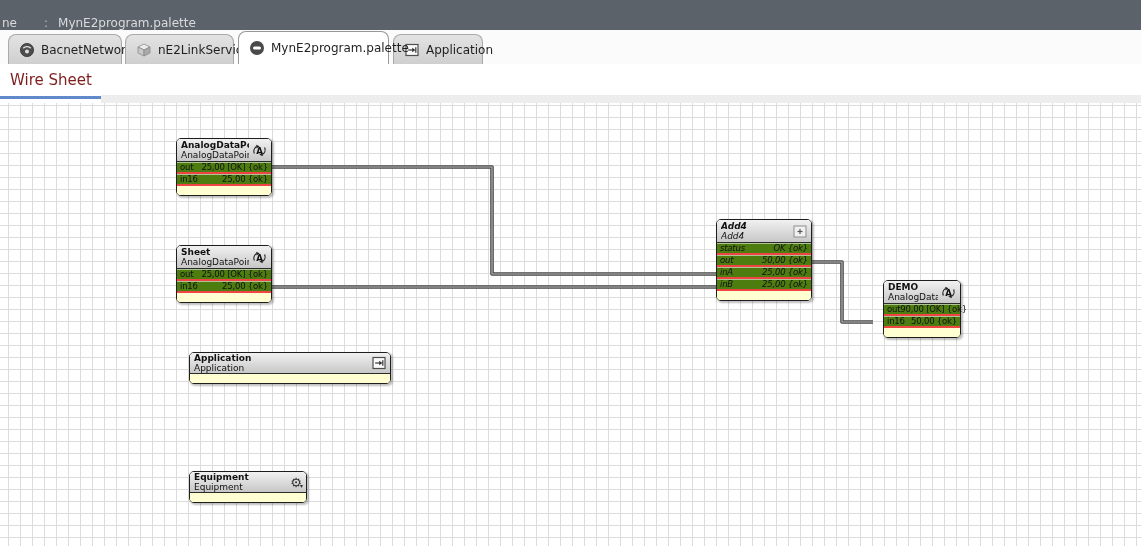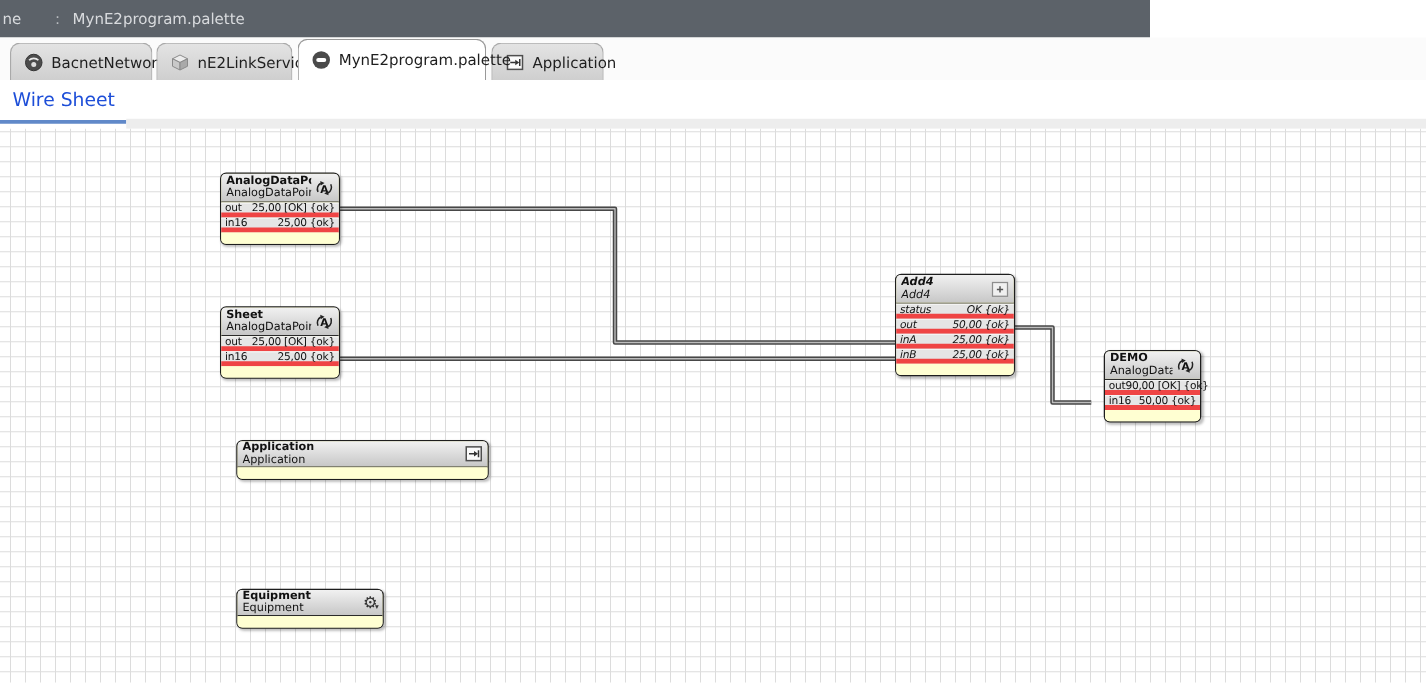--- a/index.html
+++ b/index.html
@@ -5,23 +5,23 @@
   * { box-sizing: border-box; }
   html,body { margin:0; padding:0; }
   body {
     width:1141px; height:546px; position:relative; overflow:hidden;
     background:#ffffff;
     font-family:"DejaVu Sans","Liberation Sans",sans-serif;
   }
 
   
   .titlebar {
-    position:absolute; left:0; top:0; width:920px; height:30px;
+    position:absolute; left:0; top:0; width:1141px; height:30px;
     background:#5c6269; color:#d9dbde; font-size:12px;
-    display:flex; align-items:center;
+    display:flex; align-items:flex-end;
   }
   .titlebar .frag { margin-left:2px; }
   .titlebar .colon { margin-left:27px; color:#b9bcc0; }
   .titlebar .doc { margin-left:10px; }
 
   
   .tabstrip {
     position:absolute; left:0; top:30px; width:1141px; height:34px;
     background:#fbfbfb;
   }
@@ -35,21 +35,21 @@
   }
   .tab.active {
     height:33px; background:#ffffff; border-color:#989898; z-index:2;
   }
   .ticon { display:inline-flex; width:16px; height:16px; flex:none; }
 
   
   .viewstrip { position:absolute; left:0; top:64px; width:1141px; height:39px; background:#ffffff; }
   .wiretab {
     position:absolute; left:0; top:0; width:101px; height:32px;
-    background:#ffffff; color:#1d4ed8; font-size:15px;
+    background:#ffffff; color:#7f1d1d; font-size:15px;
     display:flex; align-items:center; padding-left:10px;
   }
   .wiretab-underline { position:absolute; left:0; top:32px; width:101px; height:3px; }
   .viewstrip-gray { position:absolute; left:101px; top:31px; width:1040px; height:8px; background:#ededed; }
 
   
   .canvas {
     position:absolute; left:0; top:103px; width:1141px; height:443px;
     background-color:#ffffff;
     background-image:
@@ -75,21 +75,21 @@
     display:flex; justify-content:space-between; align-items:center;
     padding:0 3px 0 4px;
   }
   .bh.short { height:21px; }
   .bht { line-height:10.5px; overflow:hidden; white-space:nowrap; }
   .bht .t { font-weight:bold; font-size:9px; }
   .bht .s { font-size:9px; }
   .bicon { display:inline-flex; flex:none; margin-left:2px; }
   .row {
     height:12px; line-height:11px;
-    background:#e5e5e5; border-bottom:4px solid #ef4444;
+    background:#4d7c0f; border-bottom:2px solid #ef4444;
     box-shadow:inset 0 1px 0 rgba(255,255,255,0.55);
     display:flex; justify-content:space-between;
     padding:0 3px; white-space:nowrap; letter-spacing:-0.2px;
   }
   .row .v { text-align:left; }
   .foot { height:9px; background:#ffffd2; border-radius:0 0 3.5px 3.5px; }
 
   .gearglyph { font-size:13px; line-height:13px; color:#333; }
   .gearcaret { font-size:6px; color:#333; align-self:flex-end; margin-left:-2px; }
 </style>

